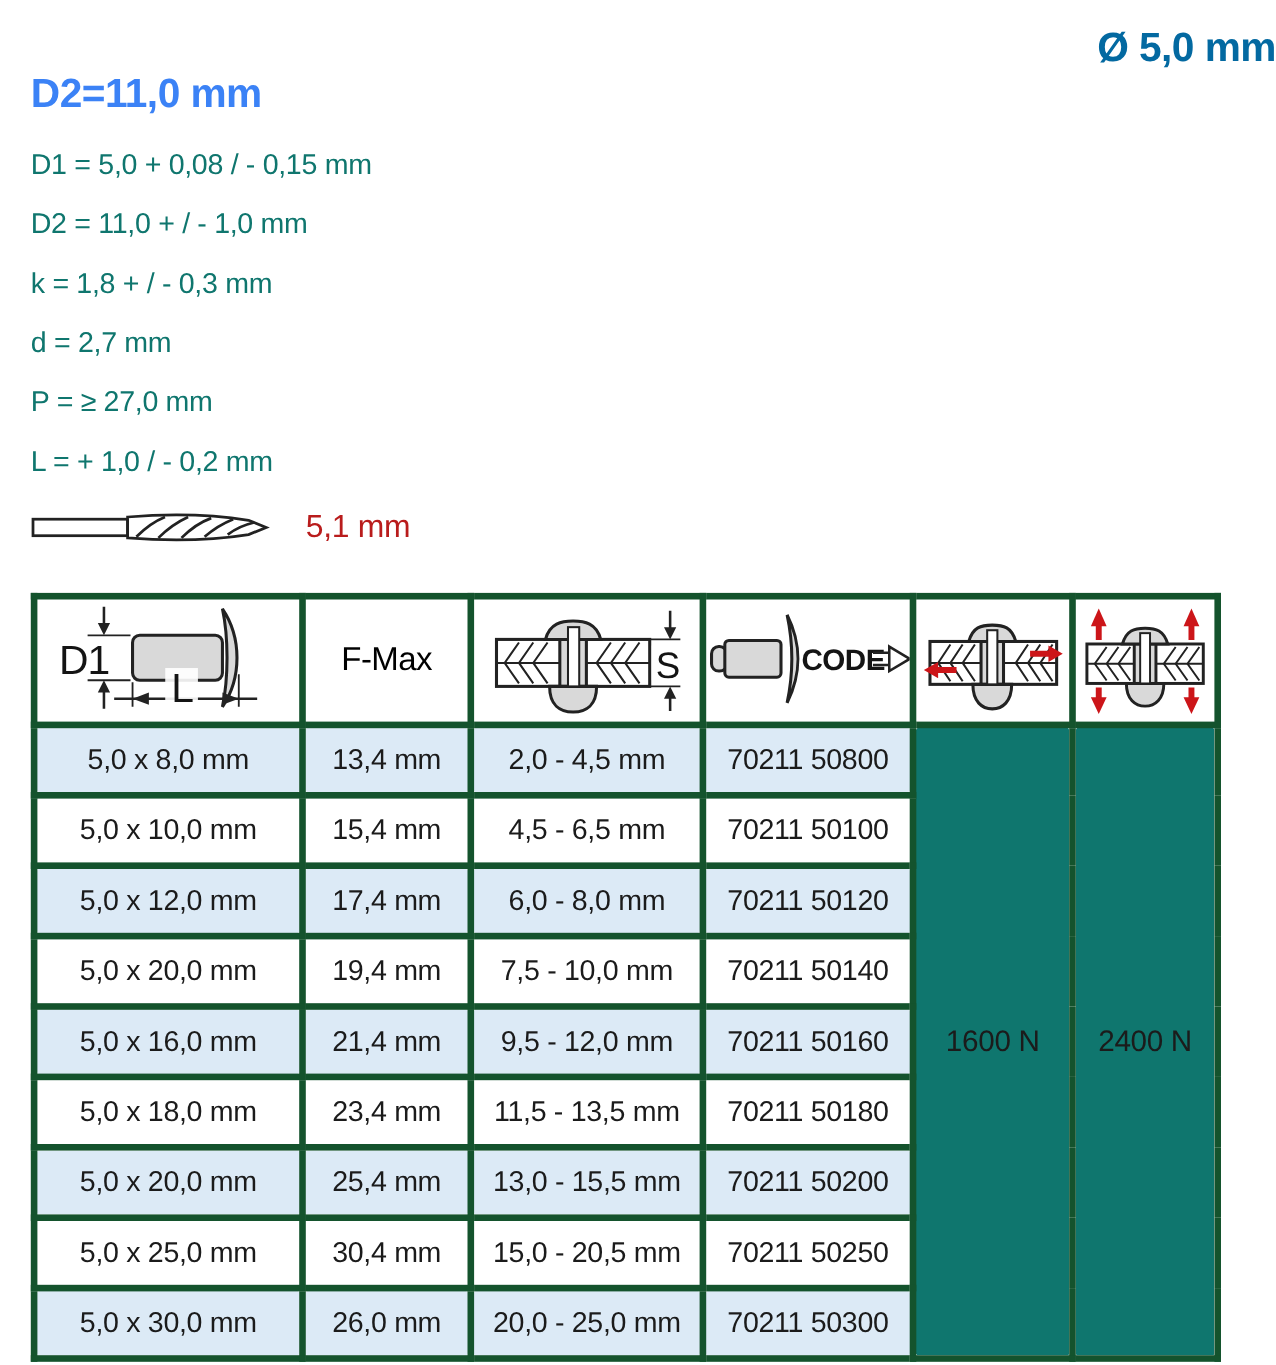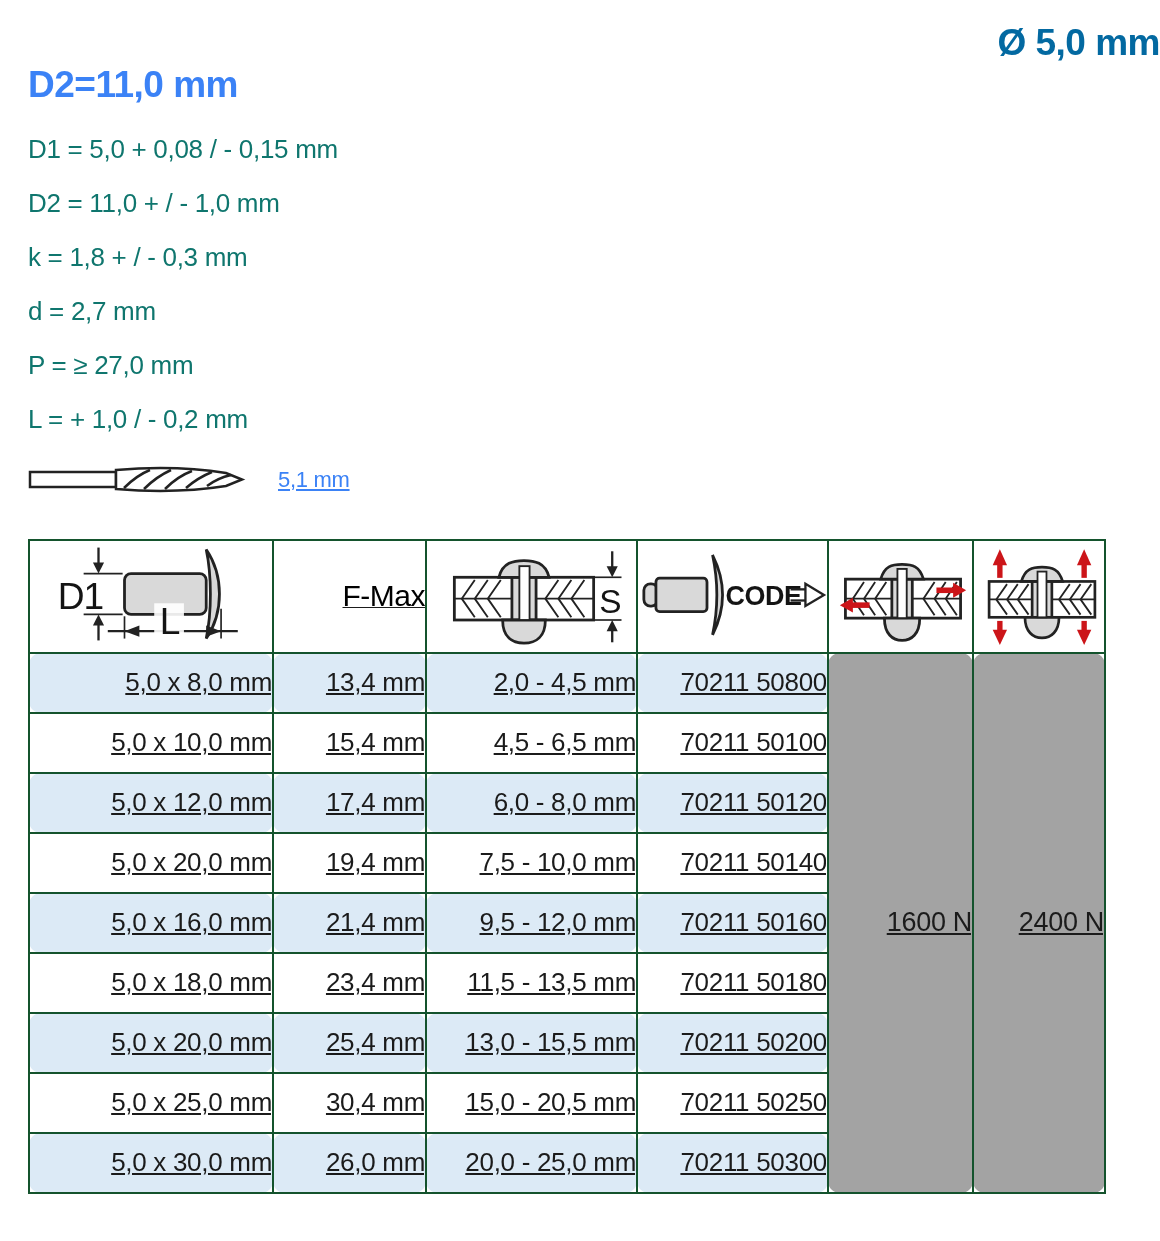--- a/index.html
+++ b/index.html
@@ -21,36 +21,35 @@
   }
 
   .specs{margin-top:30px;}
   .spec-line{
     font-size:26px;line-height:28px;margin-bottom:26px;
     letter-spacing:-0.3px;color:#0f766e;
   }
 
   .drill-row{margin-top:26px;display:flex;align-items:center;gap:28px;height:42px;}
   .drill-row svg{display:block;}
-  .drill-size{font-size:22px;letter-spacing:-0.3px;color:#3b82f6;text-decoration:underline;}
+  .drill-size{font-size:29px;letter-spacing:-0.3px;color:#b91c1c;}
 
   table.spec-table{
     border-collapse:collapse;table-layout:fixed;
     margin:38px 0 0 0;width:1076px;
   }
   .spec-table th,.spec-table td{
-    border:2px solid #14532d;padding:0;text-align:right;vertical-align:middle;
+    border:6px solid #14532d;padding:0;text-align:center;vertical-align:middle;
     overflow:hidden;
-    text-decoration:underline;
   }
   .spec-table th{height:111px;background:#ffffff;font-weight:400;}
   .spec-table td{height:58px;font-size:26px;letter-spacing:-0.3px;color:#1b1b1b;border-radius:12px;}
   .spec-table tbody tr:nth-child(odd) td.data-cell{background:#dceaf6;}
   .spec-table tbody tr:nth-child(even) td.data-cell{background:#ffffff;}
-  .spec-table td.force-cell{background:#a3a3a3;font-size:27px;}
+  .spec-table td.force-cell{background:#0f766e;font-size:27px;}
   .fmax-label{font-size:30px;letter-spacing:-0.5px;color:#000000;}
 
   svg .ln{stroke:#222222;fill:none;}
   svg .fillgray{fill:#d9d9d9;stroke:#222222;}
   svg .fillwhite{fill:#ffffff;stroke:#222222;}
   svg text{font-family:"Liberation Sans",sans-serif;fill:#141414;}
   svg .dim-label{font-size:40px;letter-spacing:-1px;}
   svg .code-label{font-size:29px;font-weight:700;letter-spacing:-0.5px;}
 </style>
 </head>

